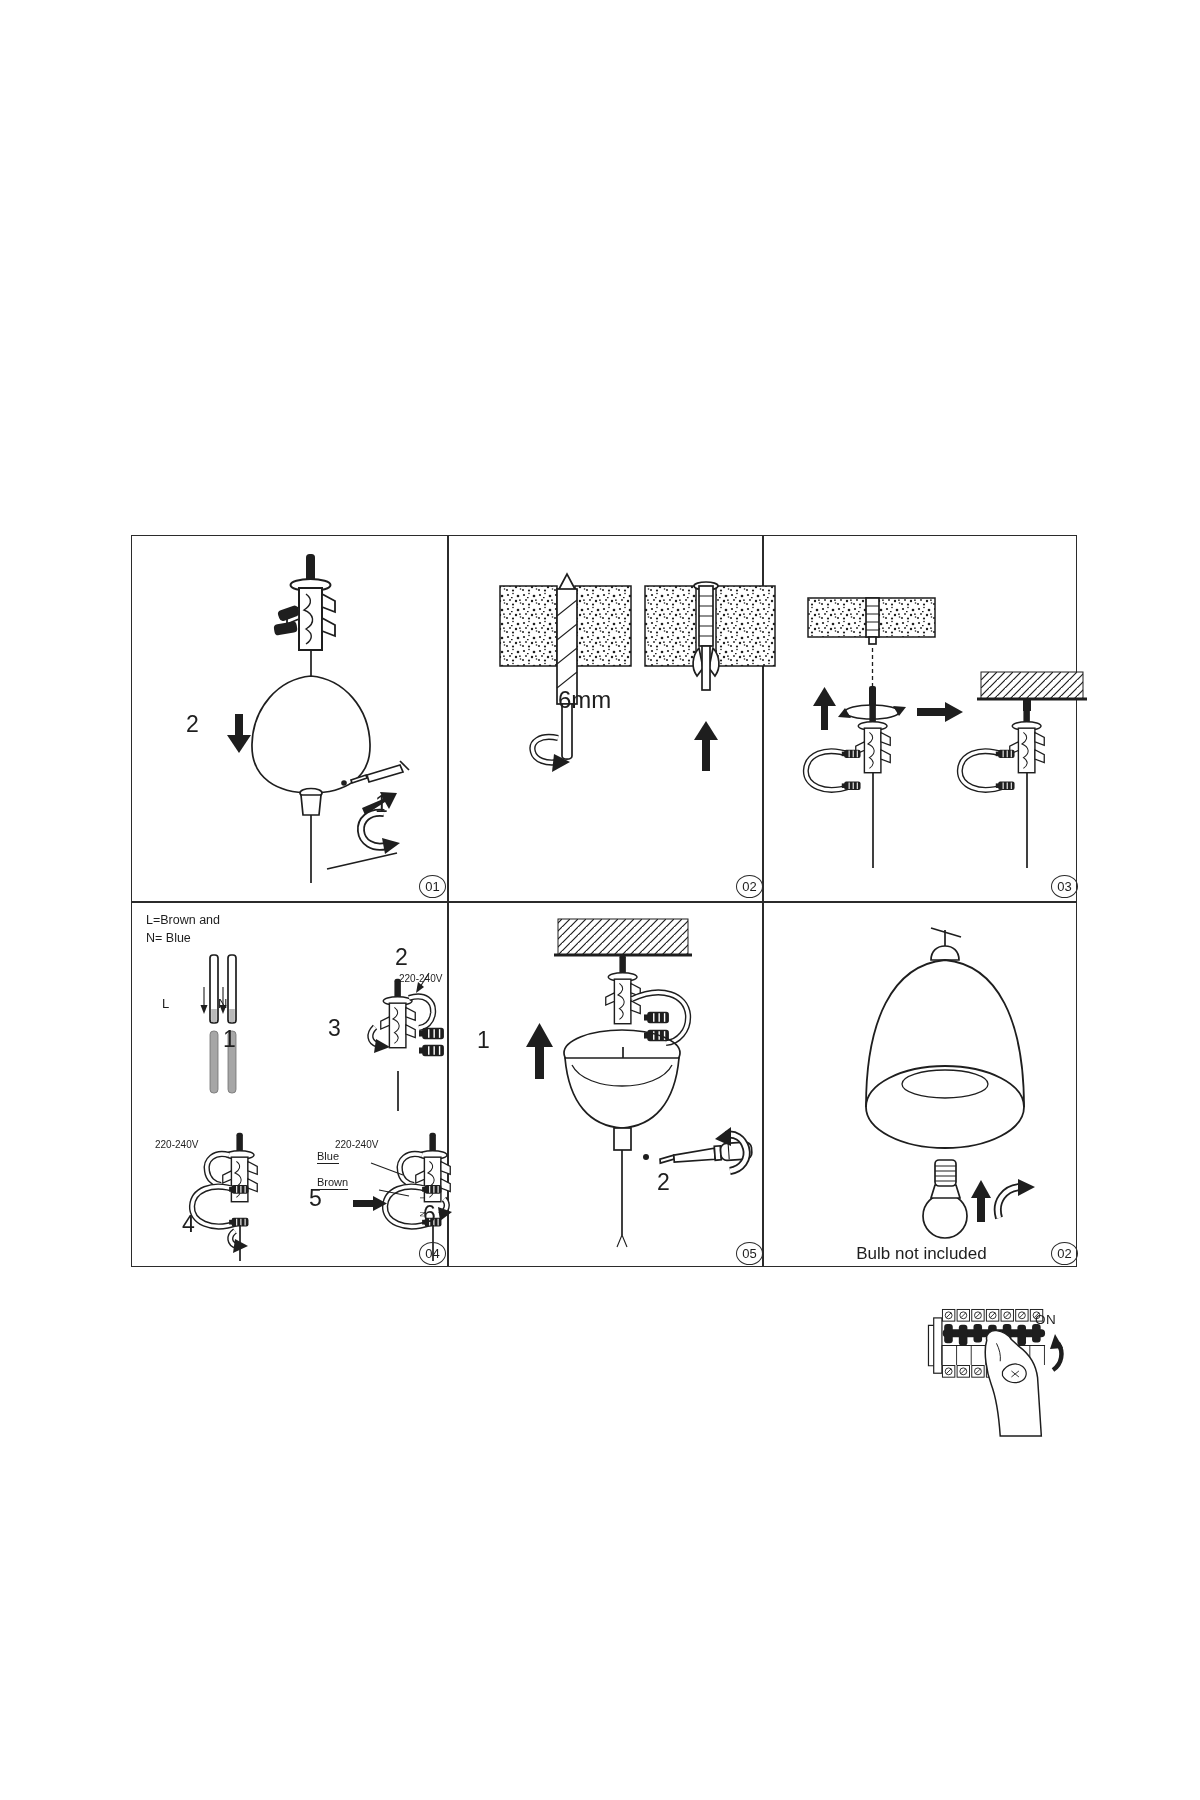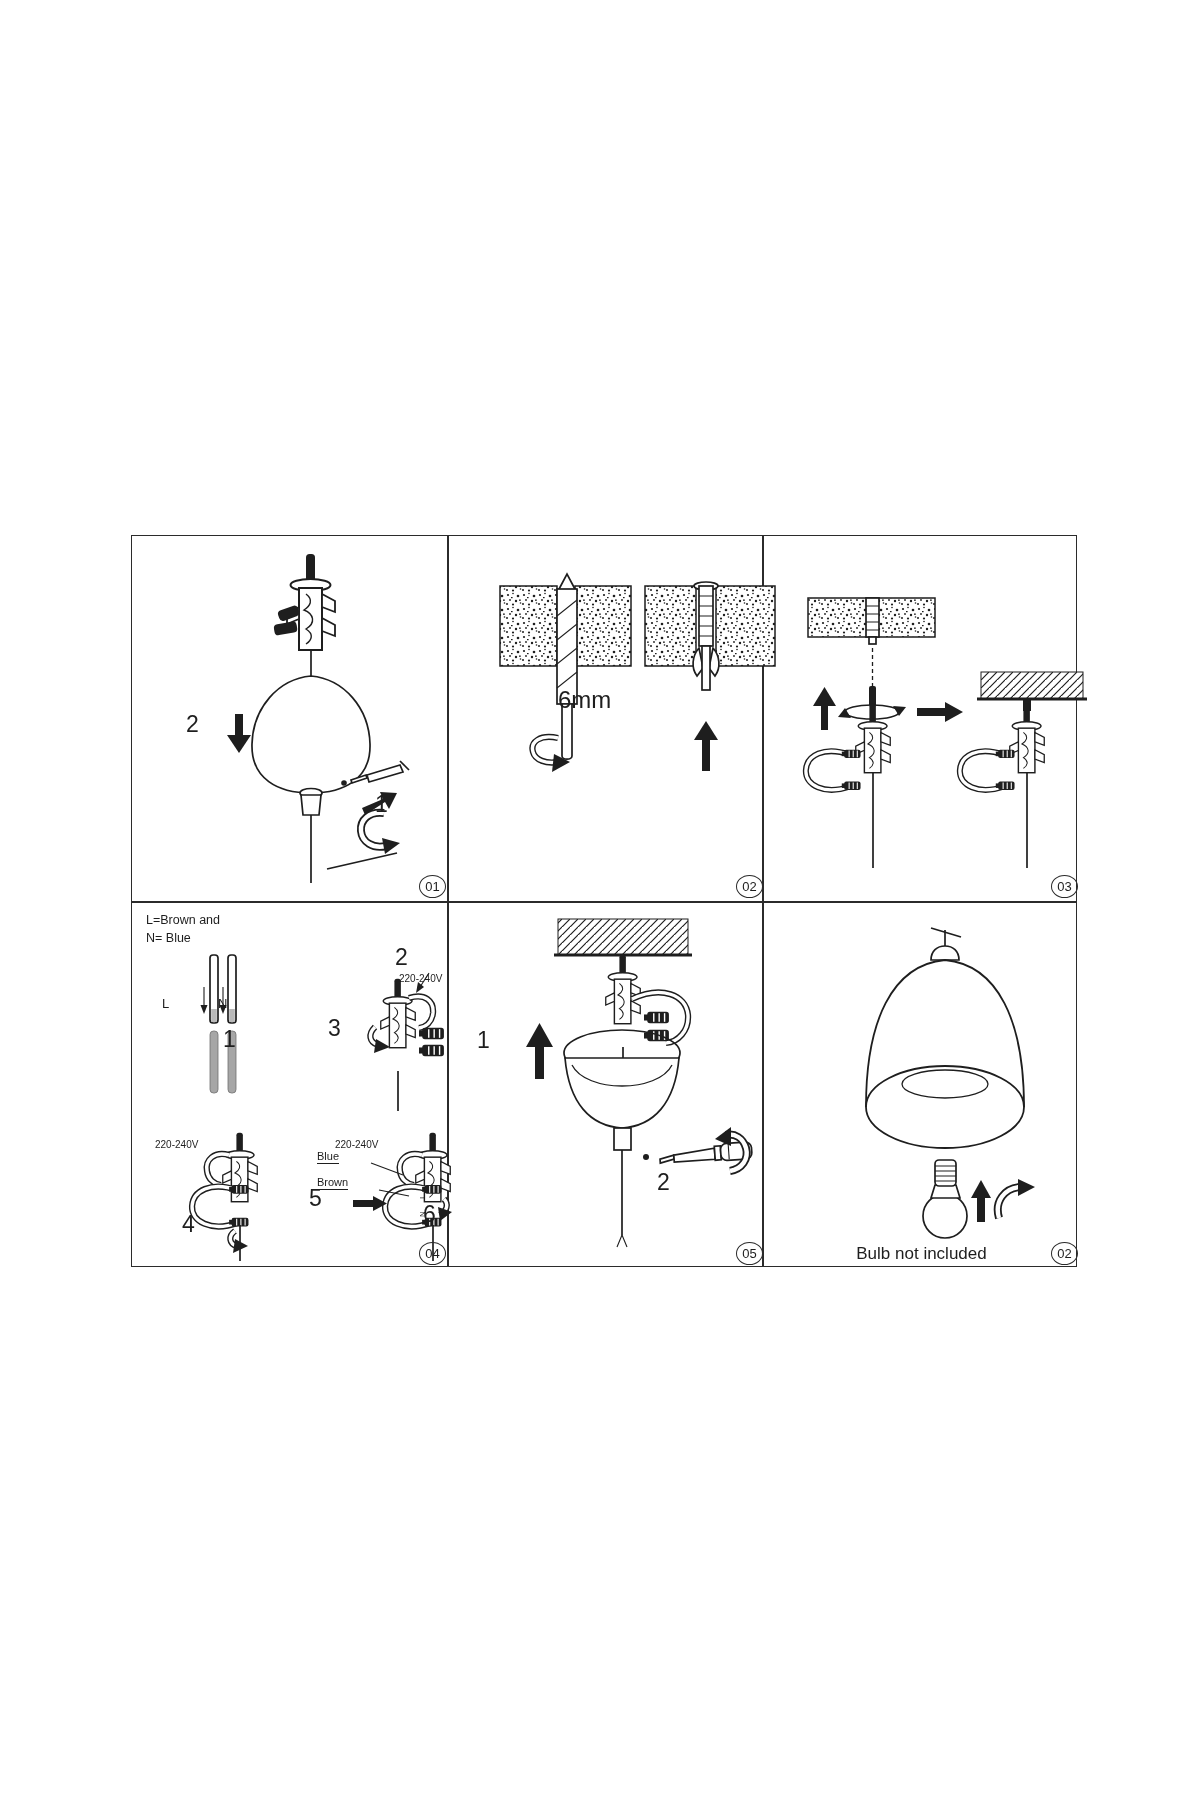--- a/index.html
+++ b/index.html
@@ -430,14 +430,24 @@
           <polygon points="229,276 246,284 229,293" fill="#1e1e1e"></polygon>
         </g>
       </svg>
       <span class="lbl note" style="left:60px;top:341px;width:195px;text-align:center">Bulb not included</span>
       <div class="badge" style="left:287px;top:339px">
           <span>02</span>
         </div>
     </figure>
   </div>
 
+  <div class="power" style="left:912px;top:1286px">
+    <svg viewBox="0 0 215 160">
+      <use href="#s-breaker" x="5" y="8" width="150" height="142"></use>
+      <g>
+        <path d="M141,84 C150,78 152,66 146,57" fill="none" stroke="#1e1e1e" stroke-width="4.5"></path>
+        <polygon points="151,62 143,48 138,63" fill="#1e1e1e"></polygon>
+      </g>
+    </svg>
+    <span class="lbl onoff" style="left:123px;top:26px">ON</span>
+  </div>
 
 </div>
 
 </body></html>

